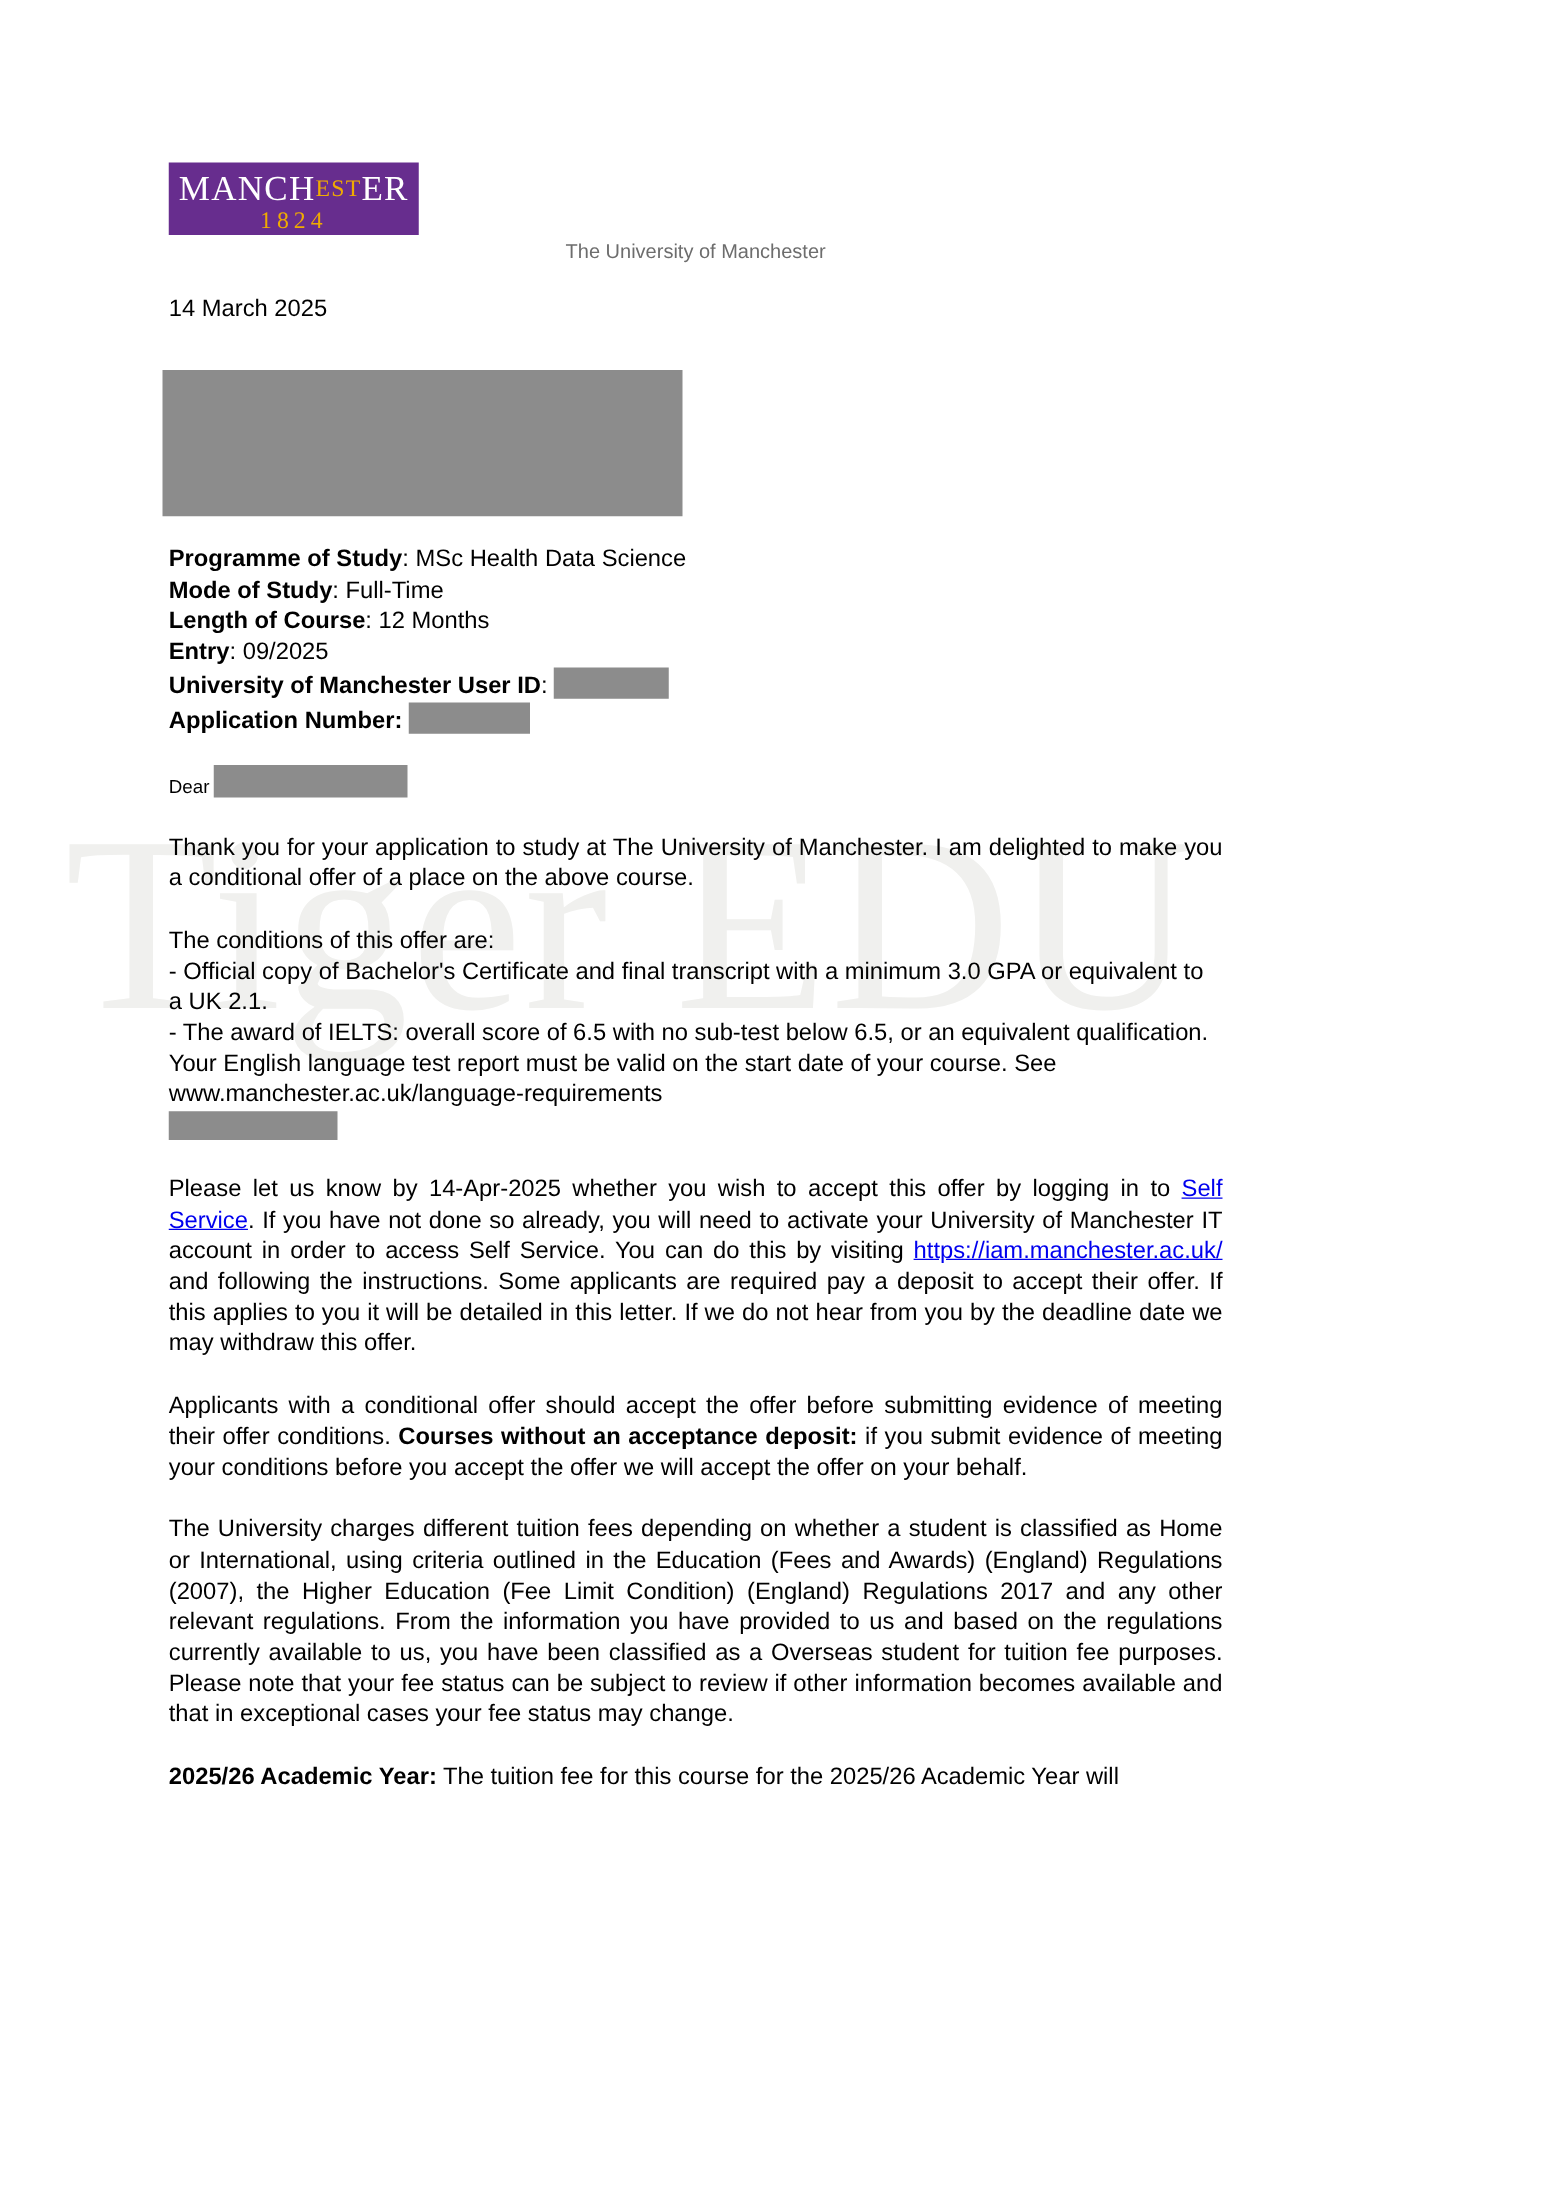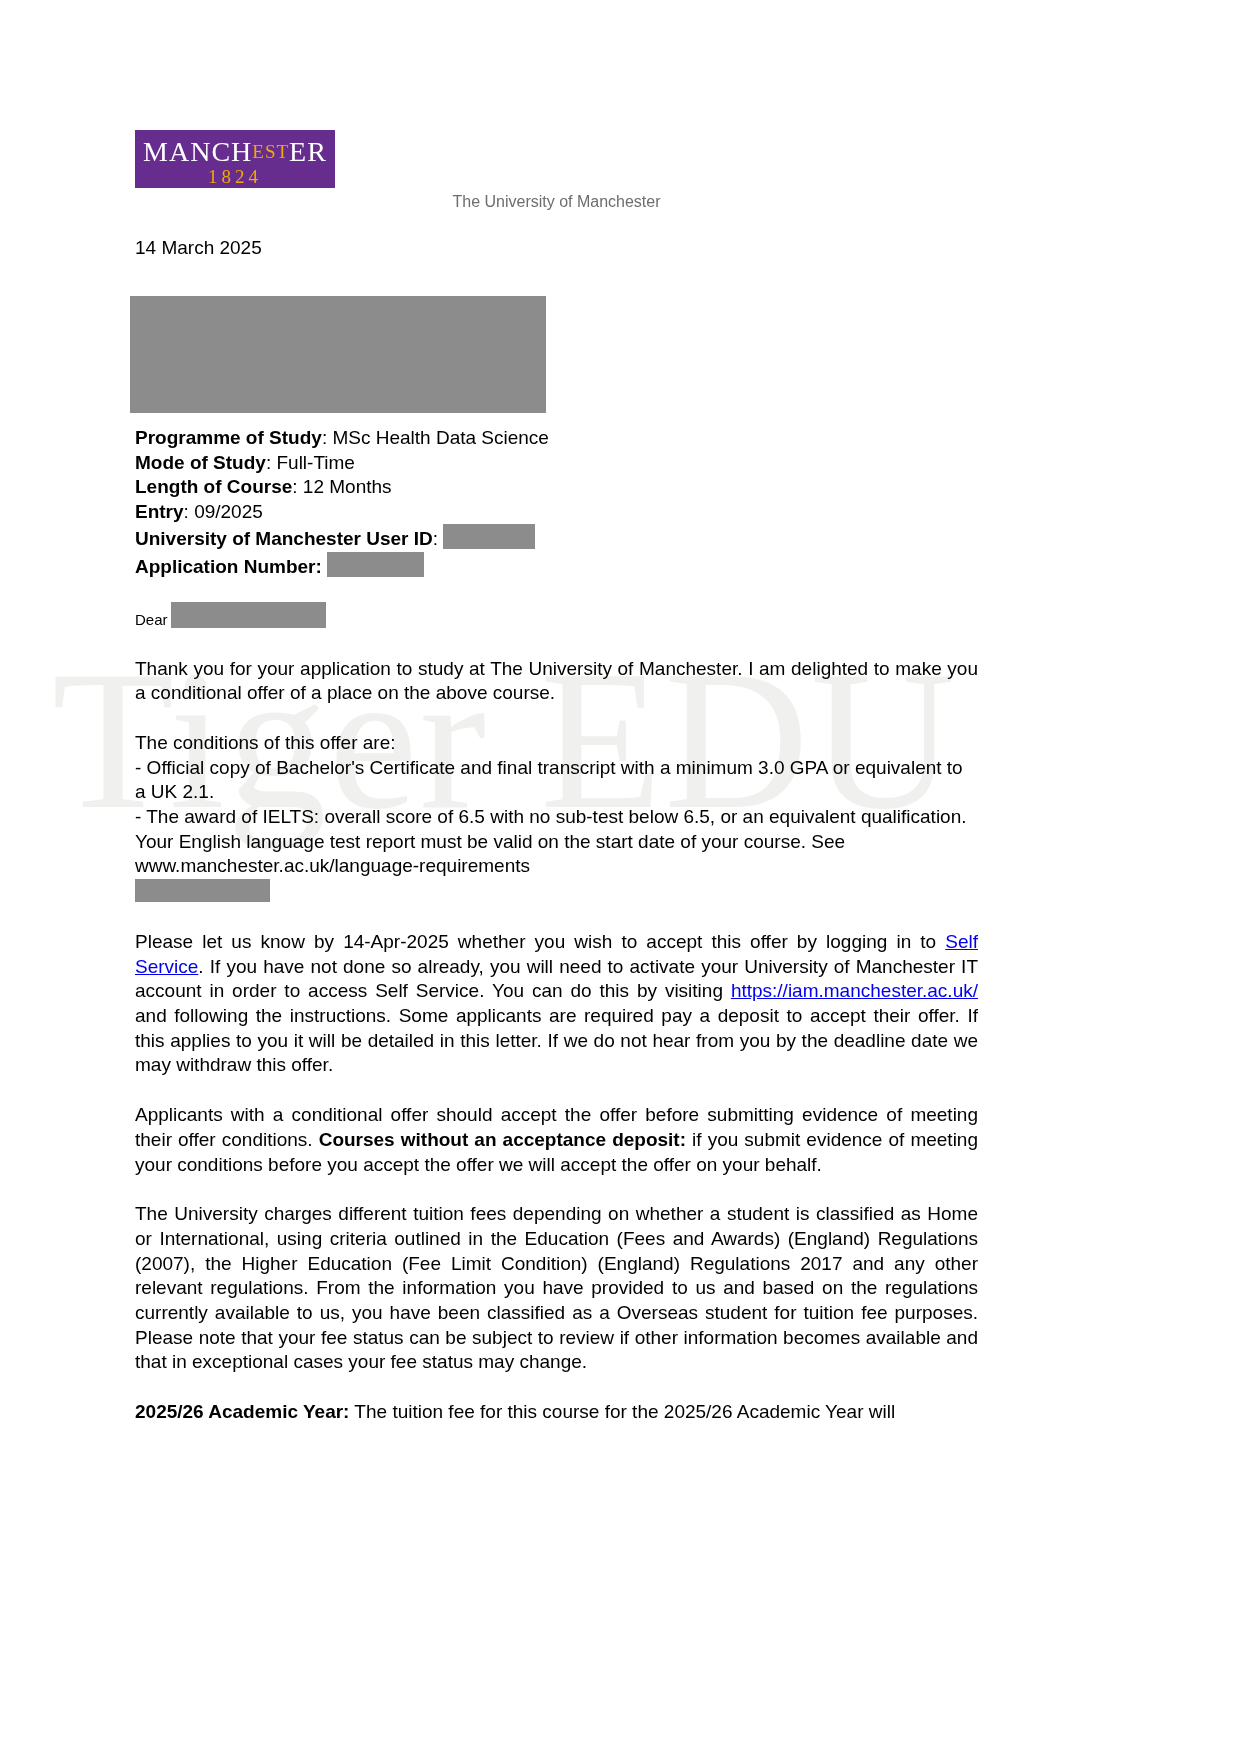--- a/index.html
+++ b/index.html
@@ -43,21 +43,21 @@
   .logo-year { color:#f0ab00; font-size:19px; line-height:21px; letter-spacing:4px; }
   .tagline { color:#6d6d6d; font-size:16px; margin-top:5px;text-align:center; }
   .date { margin-top:24px; font-size:19px; line-height:25px; }
   .redact-block {
     background:#8c8c8c;
     width:416px; height:117px;
     margin-top:36px;
     margin-left:-5px;
   }
   .country { font-size:19px; line-height:25px; margin-top:3px; }
-  .details { margin-top:13px; font-size:19px; line-height:24.6px; }
+  .details { margin-top:23px; font-size:19px; line-height:24.6px; }
   .bold { font-weight:bold; }
   .salutation { margin-top:22px; font-size:15px; line-height:25px; }
   .paragraph { margin-top:25px; font-size:19px; line-height:24.7px; }
   .justify { text-align:justify; }
   .link { color:#0000ee; text-decoration:underline; cursor:pointer; }
   .redact-inline {
     display:inline-block;
     background:#8c8c8c;
     height:24px;
     vertical-align:text-bottom;

